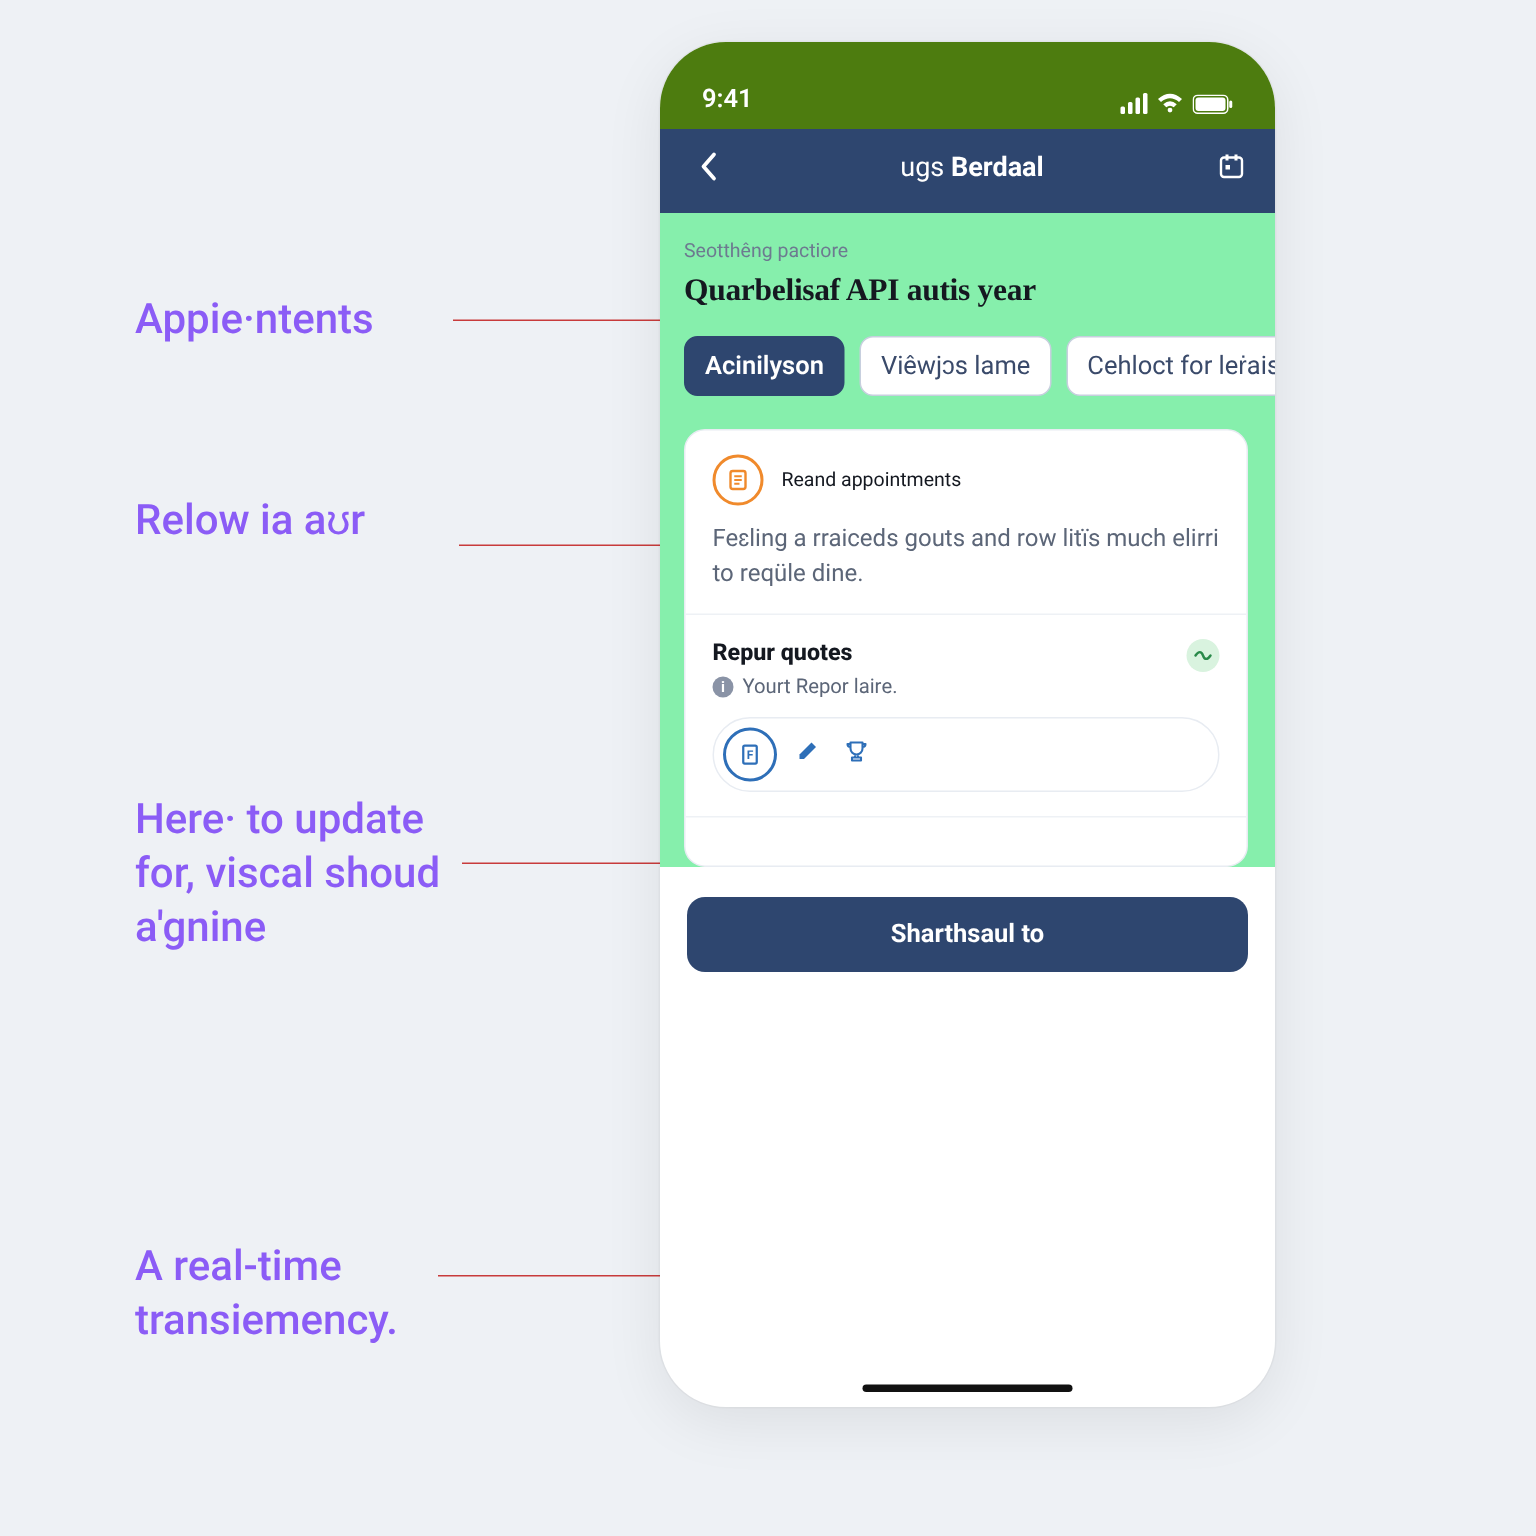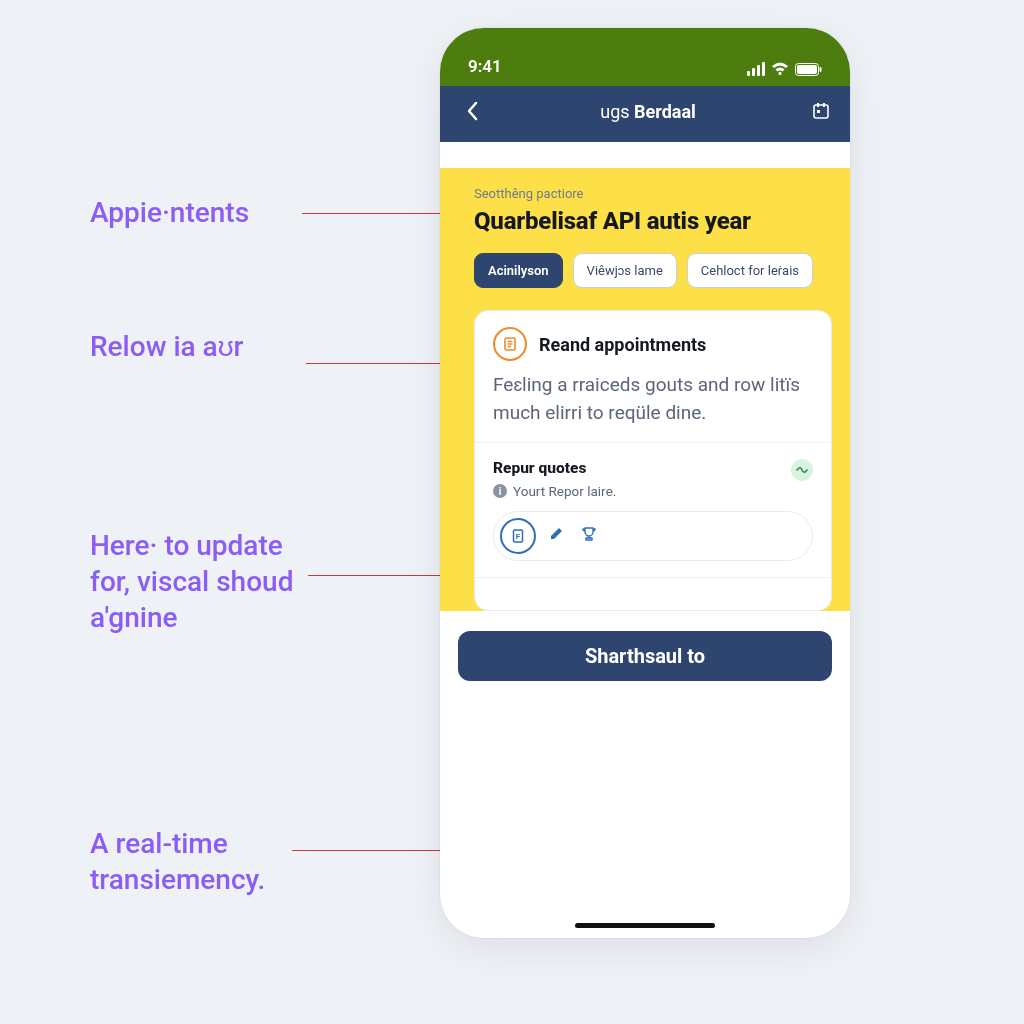--- a/index.html
+++ b/index.html
@@ -66,42 +66,42 @@
     display: flex; align-items: center; justify-content: space-between;
     padding: 0 18px 6px 18px;
     color: #fff;
     text-align: center;
   }
   .nav-back { width: 28px; height: 28px; display:flex;align-items:center;justify-content:center; cursor:pointer;}
   .nav-title { font-size: 18px; }
   .nav-title .bold { font-weight: 700; }
   .nav-action { width: 22px; height: 22px; display:flex;align-items:center;justify-content:center; cursor:pointer;}
 
-  .content { padding: 18px 18px 0 34px; background:#fde047;margin-top:26px; }
+  .content { padding: 18px 18px 0 16px; background:#86efac; }
   .eyebrow { color: #6d7a90; font-size: 13px; margin-bottom: 6px; }
-  .page-title { font-size: 24px; font-weight: 800; color:#151820; letter-spacing:-0.2px; margin-bottom: 18px; }
+  .page-title { font-size: 21px; font-weight: 800; color:#151820; letter-spacing:-0.2px; margin-bottom: 18px; font-family: Liberation Serif, serif; }
 
   .pill-row { display:flex; gap: 10px; margin-bottom: 22px; }
   .pill {
     border: 1.5px solid #c7cfde; border-radius: 9px;
-    padding: 9px 13px; font-size: 13px; color:#3a4a6a; background:#fff;
+    padding: 9px 13px; font-size: 17px; color:#3a4a6a; background:#fff;
     white-space: nowrap; cursor:pointer;text-align:right;
   }
   .pill.active { background:#2e466f; color:#fff; border-color:#2e466f; font-weight:600; }
   .card-stack { background:#fff; border:1px solid #e8ecf2; border-radius:14px; overflow:hidden; }
   .sect { padding: 16px 18px; }
   .sect + .sect { border-top:1px solid #eef1f5; }
   .sect-head { display:flex; align-items:center; gap:12px; margin-bottom:10px; }
   .ic-circ {
     width:34px;height:34px;border-radius:50%;display:flex;align-items:center;justify-content:center;flex:none;
   }
   .ic-orange{ background:#fff; border:2px solid #f08a2c; color:#f08a2c;}
   .ic-teal  { background:#1fa8c9; color:#fff; border:none;}
-  .sect-title { font-weight:700; color:#141820; font-size:18px; }
-  .sect-body { color:#5c6678; font-size:19px; line-height:1.45; }
+  .sect-title { font-weight:400; color:#141820; font-size:13px; }
+  .sect-body { color:#5c6678; font-size:16px; line-height:1.45; }
   .subhead { font-weight:800; color:#141820; font-size:15.5px; margin-bottom:6px;}
   .subline { display:flex;align-items:center;gap:6px;color:#5c6678;font-size:13.5px;}
   .info-dot { width:14px;height:14px;border-radius:50%;background:#8a93a6;color:#fff;display:inline-flex;align-items:center;justify-content:center;font-size:10px;font-weight:700;}
   .green-pill { width:22px;height:22px;border-radius:11px;background:#d9f3df;display:flex;align-items:center;justify-content:center;font-size:11px;color:#2a8a4a;}
   .rowflex { display:flex; justify-content:space-between; align-items:flex-start; }
 
   .quote-item {
     margin-top:12px;
     display:flex; align-items:center; gap:12px;
     border:1px solid #e8ecf2; border-radius:30px;
@@ -114,21 +114,21 @@
   .qi-txt .l1{font-size:12px;color:#4a5568;}
   .qi-txt .l2{font-size:12px;color:#6d7a90;}
   .qi-actions{display:flex;gap:14px;align-items:center;}
   .qi-actions span{cursor:pointer;}
 
   .cta {
     margin: 20px 18px 0 18px;
     background:#2e466f; color:#fff;
     border-radius:12px; height:50px;
     display:flex;align-items:center;justify-content:center;
-    font-weight:700; font-size:20px; cursor:pointer;
+    font-weight:700; font-size:17px; cursor:pointer;
   }
   .home-ind {
     position:absolute; bottom:10px; left:50%; transform:translateX(-50%);
     width:140px;height:5px;background:#111;border-radius:3px;
   }
 </style>
 </head>
 <body>
 
 <div class="annot" style="left:90px; top:195px;">Appie·ntents</div>

